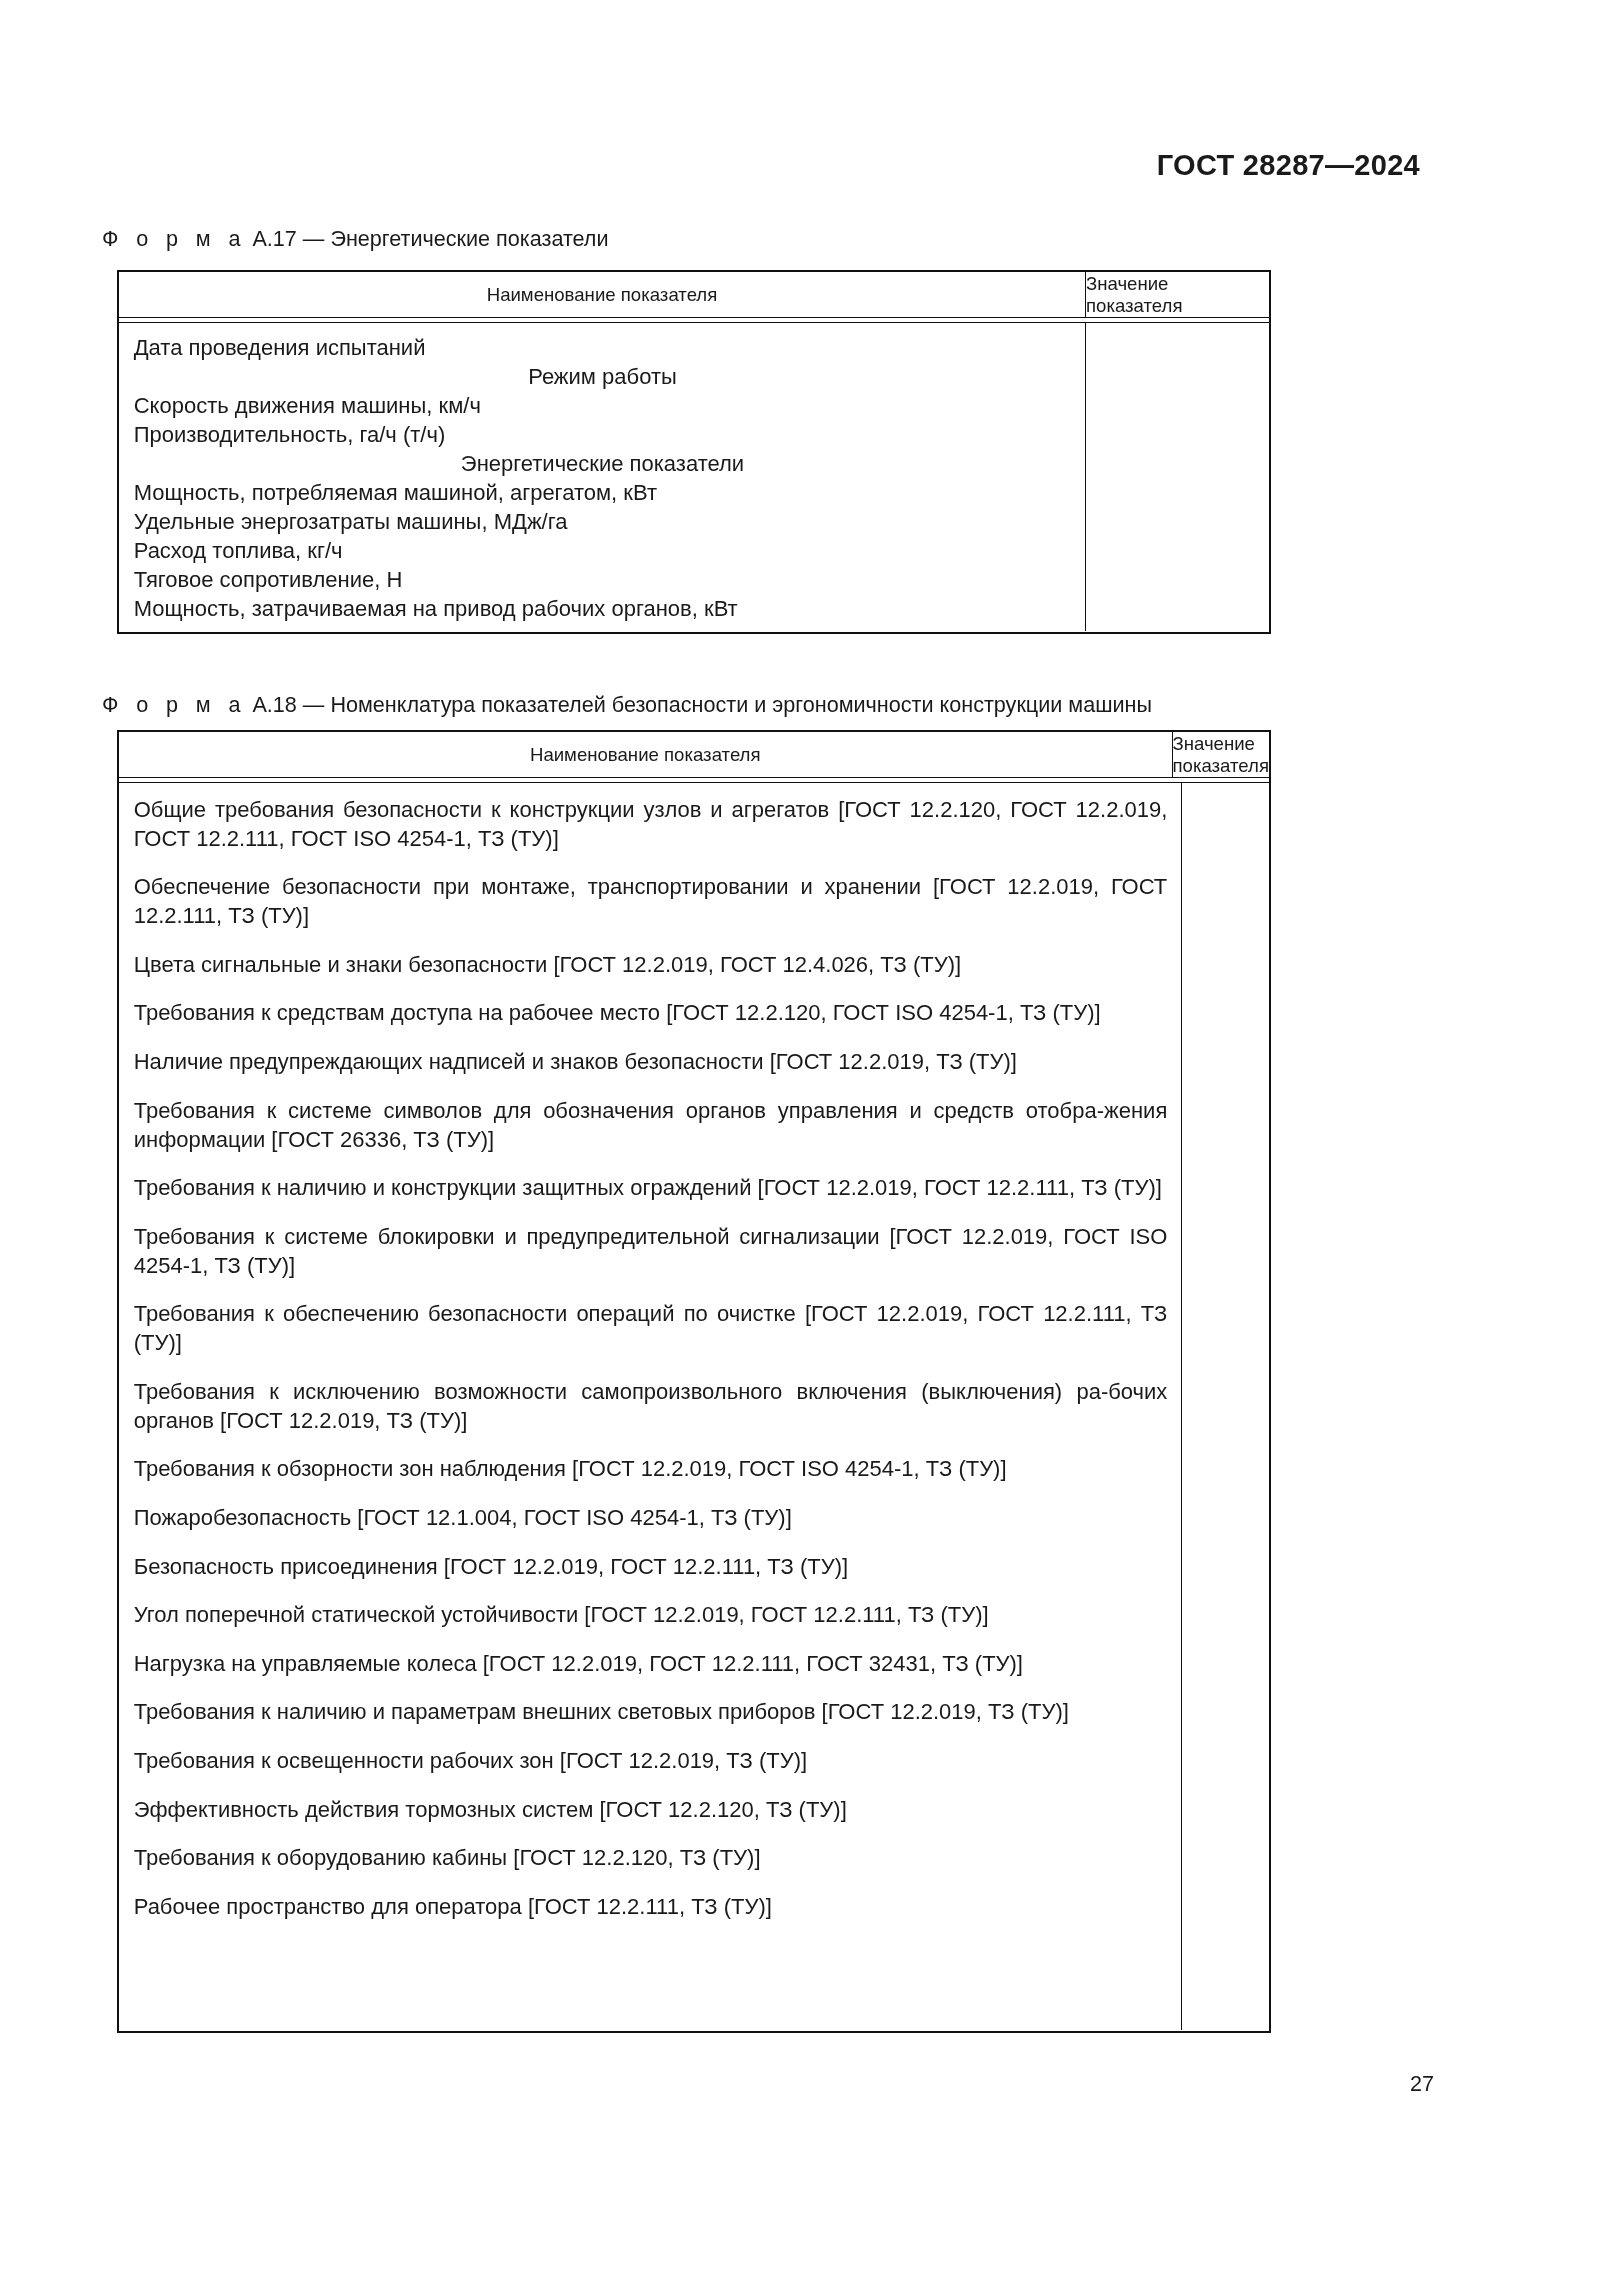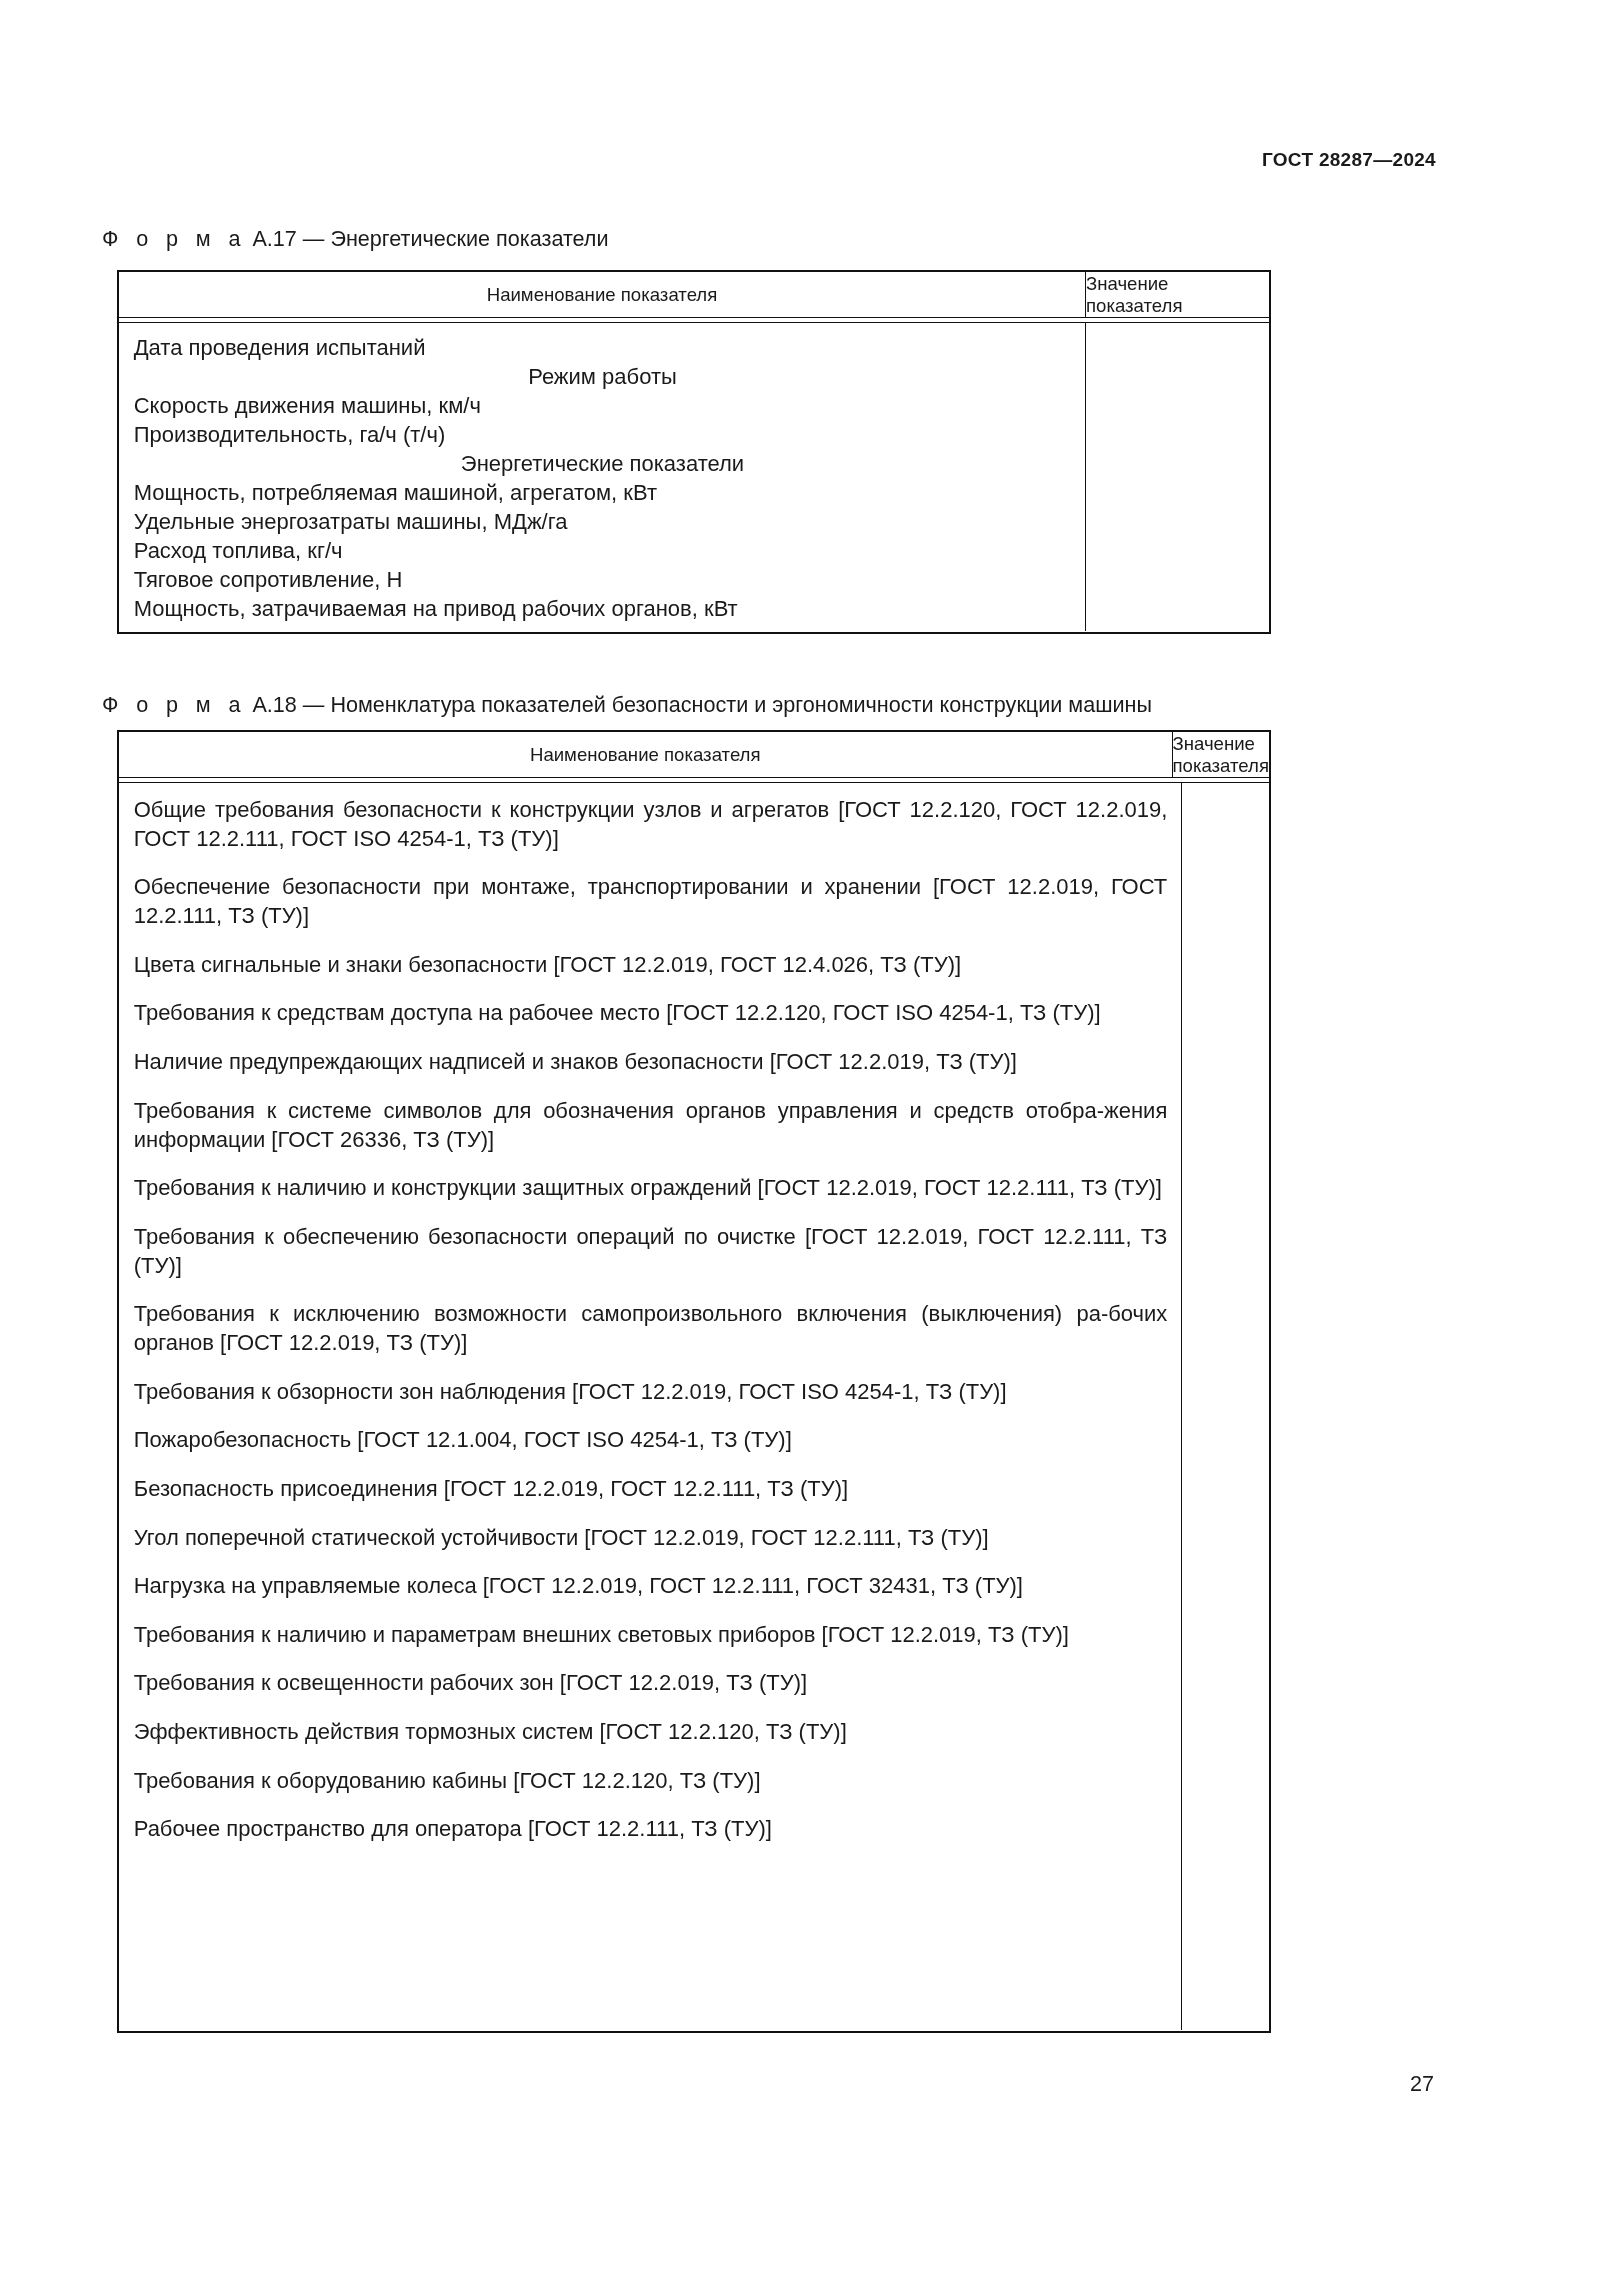--- a/index.html
+++ b/index.html
@@ -1,18 +1,18 @@
 <!DOCTYPE html>
 <html><head>
 <meta charset="utf-8">
 <style>
   html, body { margin: 0; padding: 0; background: #ffffff; }
   body { width: 1621px; height: 2293px; position: relative; overflow: hidden;
          font-family: "Liberation Sans", sans-serif; color: #1a1a1a; }
-  .doc-code { position: absolute; right: 185px; top: 149px; font-size: 19px; font-weight: bold; letter-spacing: 0.3px; }
+  .doc-code { position: absolute; right: 201px; top: 149px; font-size: 29px; font-weight: bold; letter-spacing: 0.3px; }
   .form-title { position: absolute; left: 102px; font-size: 21.6px; white-space: nowrap; }
   .form-title .lbl { letter-spacing: 5.9px; }
   .tbl { position: absolute; left: 117px; width: 1154px; border: 2.5px solid #111; box-sizing: border-box; }
   .tbl .hdr { display: flex; border-bottom: 1.5px solid #111; height: 45px; position: relative; }
   .tbl .hdr::after { content: ""; position: absolute; left: 0; right: 0; bottom: -5.9px; border-bottom: 1.5px solid #111; }
   .tbl .hcell { display: flex; align-items: center; justify-content: center; font-size: 18.6px; }
   .tbl .body { display: flex; margin-top: 4.9px; border-top: 0; }
   .c1 { box-sizing: border-box; border-right: 1.5px solid #111; }
   .c2 { flex: 1; }
   #t1 .c1 { width: 967px; }
@@ -68,20 +68,21 @@
   </div>
   <div class="body t2-body" style="height:1247px;gap:48px;">
     <div class="c1" id="t2-rows">
         <div class="t2-row">Общие требования безопасности к конструкции узлов и агрегатов [ГОСТ 12.2.120, ГОСТ 12.2.019, ГОСТ 12.2.111, ГОСТ ISO 4254-1, ТЗ (ТУ)]</div>
         <div class="t2-row">Обеспечение безопасности при монтаже, транспортировании и хранении [ГОСТ 12.2.019, ГОСТ 12.2.111, ТЗ (ТУ)]</div>
         <div class="t2-row">Цвета сигнальные и знаки безопасности [ГОСТ 12.2.019, ГОСТ 12.4.026, ТЗ (ТУ)]</div>
         <div class="t2-row">Требования к средствам доступа на рабочее место [ГОСТ 12.2.120, ГОСТ ISO 4254-1, ТЗ (ТУ)]</div>
         <div class="t2-row">Наличие предупреждающих надписей и знаков безопасности [ГОСТ 12.2.019, ТЗ (ТУ)]</div>
         <div class="t2-row">Требования к системе символов для обозначения органов управления и средств отобра-жения информации [ГОСТ 26336, ТЗ (ТУ)]</div>
         <div class="t2-row">Требования к наличию и конструкции защитных ограждений [ГОСТ 12.2.019, ГОСТ 12.2.111, ТЗ (ТУ)]</div>
+        <div class="t2-row">Требования к системе блокировки и предупредительной сигнализации [ГОСТ 12.2.019, ГОСТ ISO 4254-1, ТЗ (ТУ)]</div>
         <div class="t2-row">Требования к обеспечению безопасности операций по очистке [ГОСТ 12.2.019, ГОСТ 12.2.111, ТЗ (ТУ)]</div>
         <div class="t2-row">Требования к исключению возможности самопроизвольного включения (выключения) ра-бочих органов [ГОСТ 12.2.019, ТЗ (ТУ)]</div>
         <div class="t2-row">Требования к обзорности зон наблюдения [ГОСТ 12.2.019, ГОСТ ISO 4254-1, ТЗ (ТУ)]</div>
         <div class="t2-row">Пожаробезопасность [ГОСТ 12.1.004, ГОСТ ISO 4254-1, ТЗ (ТУ)]</div>
         <div class="t2-row">Безопасность присоединения [ГОСТ 12.2.019, ГОСТ 12.2.111, ТЗ (ТУ)]</div>
         <div class="t2-row">Угол поперечной статической устойчивости [ГОСТ 12.2.019, ГОСТ 12.2.111, ТЗ (ТУ)]</div>
         <div class="t2-row">Нагрузка на управляемые колеса [ГОСТ 12.2.019, ГОСТ 12.2.111, ГОСТ 32431, ТЗ (ТУ)]</div>
         <div class="t2-row">Требования к наличию и параметрам внешних световых приборов [ГОСТ 12.2.019, ТЗ (ТУ)]</div>
         <div class="t2-row">Требования к освещенности рабочих зон [ГОСТ 12.2.019, ТЗ (ТУ)]</div>
         <div class="t2-row">Эффективность действия тормозных систем [ГОСТ 12.2.120, ТЗ (ТУ)]</div>

